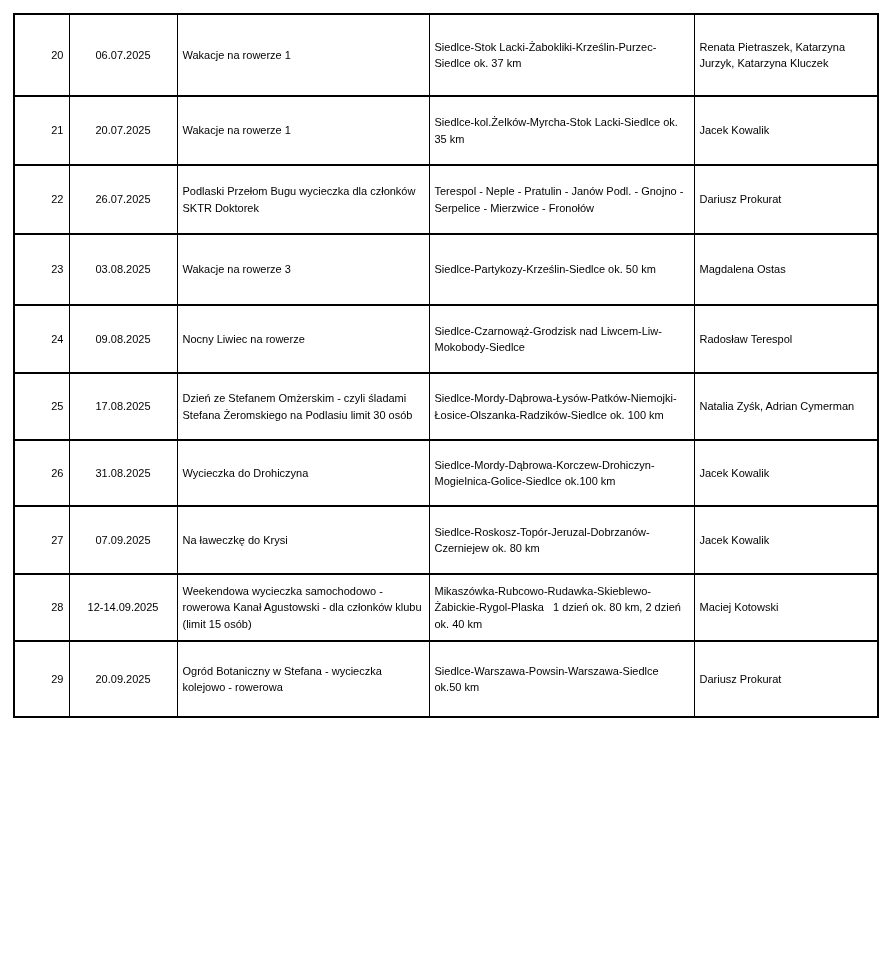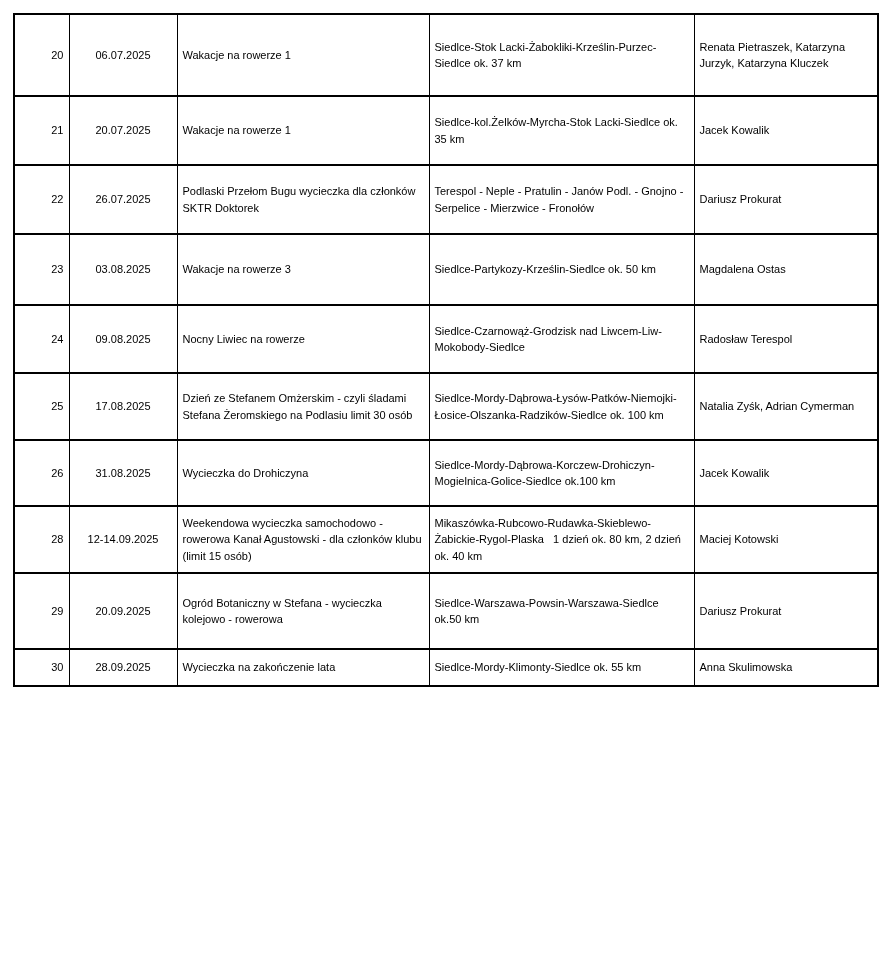--- a/index.html
+++ b/index.html
@@ -92,36 +92,36 @@
     <td class="c-route">Siedlce-Mordy-Dąbrowa-Łysów-Patków-Niemojki-Łosice-Olszanka-Radzików-Siedlce ok. 100 km</td>
     <td class="c-org">Natalia Zyśk, Adrian Cymerman</td>
   </tr>
         <tr style="height: 66px;">
     <td class="c-num">26</td>
     <td class="c-date">31.08.2025</td>
     <td class="c-name">Wycieczka do Drohiczyna</td>
     <td class="c-route">Siedlce-Mordy-Dąbrowa-Korczew-Drohiczyn-Mogielnica-Golice-Siedlce ok.100 km</td>
     <td class="c-org">Jacek Kowalik</td>
   </tr>
+        <tr style="height: 68px;">
+    <td class="c-num">27</td>
+    <td class="c-date">07.09.2025</td>
+    <td class="c-name">Na ławeczkę do Krysi</td>
+    <td class="c-route">Siedlce-Roskosz-Topór-Jeruzal-Dobrzanów-Czerniejew ok. 80 km</td>
+    <td class="c-org">Jacek Kowalik</td>
+  </tr>
         <tr style="height: 67px;">
     <td class="c-num">28</td>
     <td class="c-date">12-14.09.2025</td>
     <td class="c-name">Weekendowa wycieczka samochodowo - rowerowa Kanał Agustowski - dla członków klubu (limit 15 osób)</td>
     <td class="c-route">Mikaszówka-Rubcowo-Rudawka-Skieblewo-Żabickie-Rygol-Plaska   1 dzień ok. 80 km, 2 dzień ok. 40 km</td>
     <td class="c-org">Maciej Kotowski</td>
   </tr>
         <tr style="height: 76px; margin-left: 22px;">
     <td class="c-num">29</td>
     <td class="c-date">20.09.2025</td>
     <td class="c-name">Ogród Botaniczny w Stefana - wycieczka kolejowo - rowerowa</td>
     <td class="c-route">Siedlce-Warszawa-Powsin-Warszawa-Siedlce ok.50 km</td>
     <td class="c-org">Dariusz Prokurat</td>
   </tr>
-        <tr style="height: 37px;">
-    <td class="c-num">30</td>
-    <td class="c-date">28.09.2025</td>
-    <td class="c-name">Wycieczka na zakończenie lata</td>
-    <td class="c-route">Siedlce-Mordy-Klimonty-Siedlce ok. 55 km</td>
-    <td class="c-org">Anna Skulimowska</td>
-  </tr>
       </tbody>
   </table>
 </div>
 
 </body></html>

